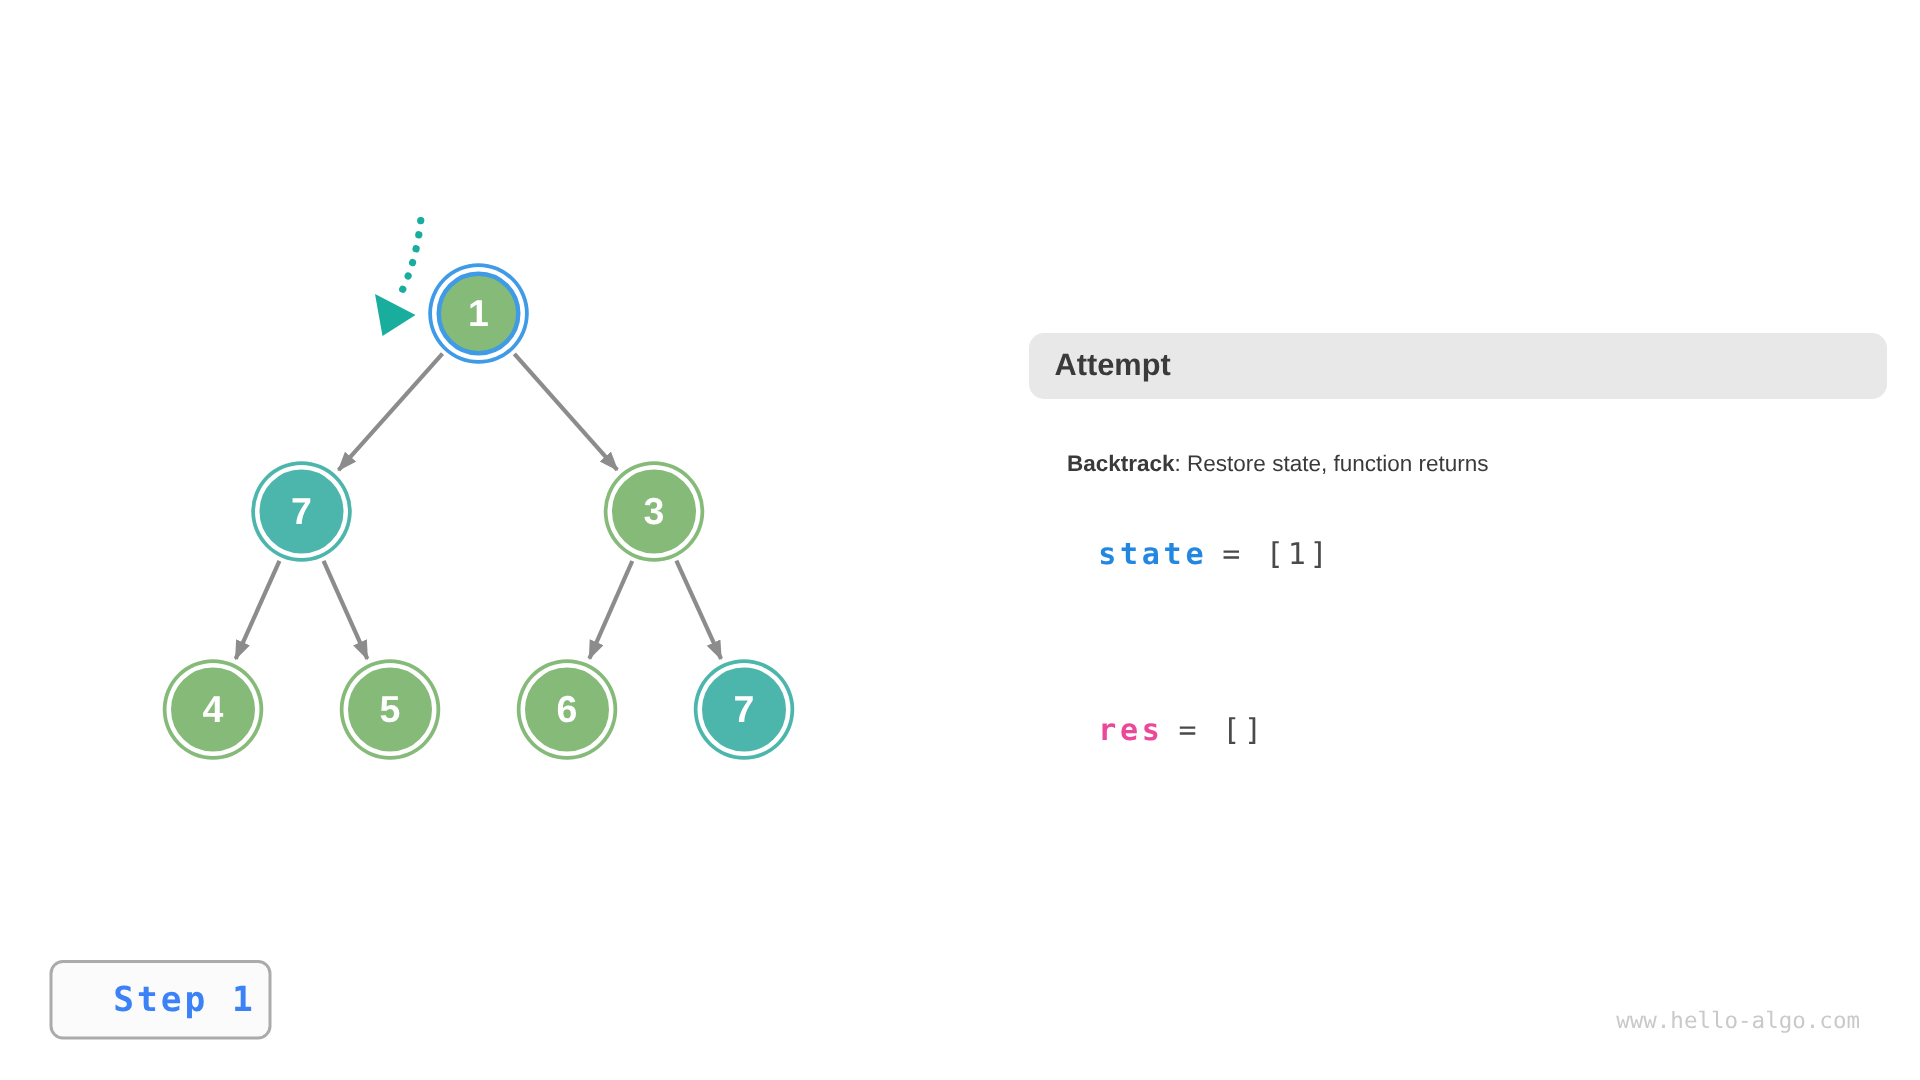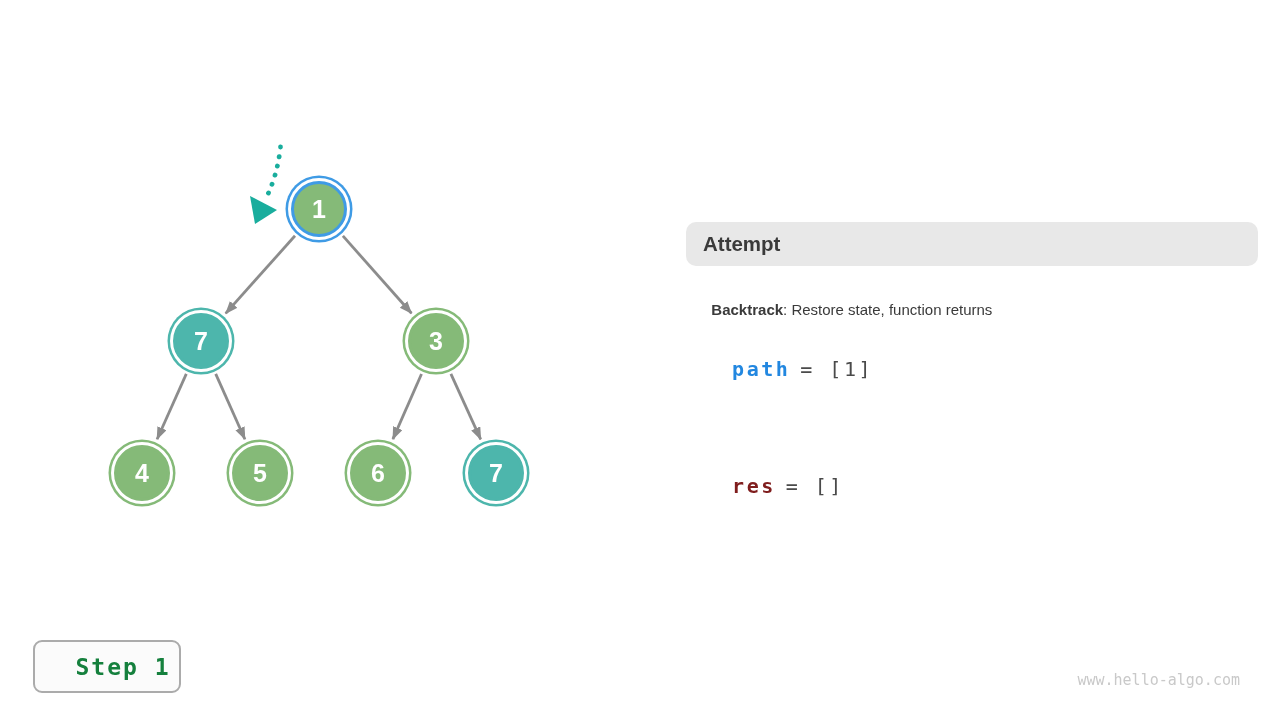--- a/index.html
+++ b/index.html
@@ -79,24 +79,24 @@
 
 <div id="attempt-box" style="background: rgb(232, 232, 232); color: rgb(58, 58, 58);">
   <span class="b">Attempt</span>
 </div>
 
 <div class="info-line" id="backtrack-line" style="top: 284px; color: rgb(58, 58, 58);">
   <span class="b">Backtrack</span><span>: Restore state, function returns</span>
 </div>
 
 <div class="code-line" style="top:333px">
-  <span id="path-var" class="code-var" style="color: rgb(34, 135, 224);">path</span><span class="code-expr">= [1]</span>
+  <span id="path-var" class="code-var" style="color: rgb(34, 135, 224);">state</span><span class="code-expr">= [1]</span>
 </div>
 
 <div class="code-line" style="top:450px">
-  <span id="res-var" class="code-var" style="color: #7f1d1d;">res</span><span class="code-expr">= []</span>
+  <span id="res-var" class="code-var" style="color: #ec4899;">res</span><span class="code-expr">= []</span>
 </div>
 
-<div id="step-badge" style="color: #15803d; background: rgb(251, 251, 251); border: 2px solid rgb(171, 171, 171); padding-left: 32px;">
+<div id="step-badge" style="color: #3b82f6; background: rgb(251, 251, 251); border: 2px solid rgb(171, 171, 171); padding-left: 32px;">
   <span>Step 1</span>
 </div>
 
 <div id="watermark" style="color: rgb(201, 201, 201);">www.hello-algo.com</div>
 
 </body></html>

